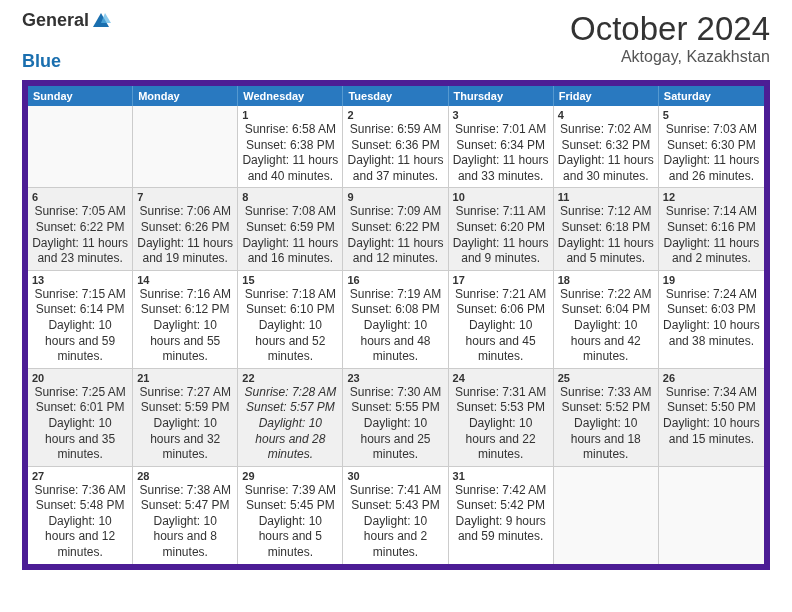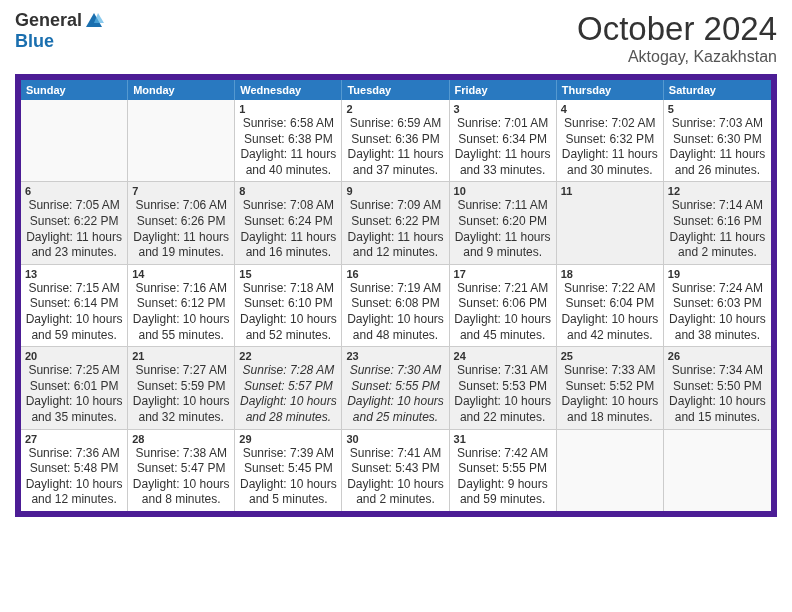--- a/index.html
+++ b/index.html
@@ -6,21 +6,21 @@
     body {
       font-family: Arial, sans-serif;
       background: #fff;
       width: 792px;
       height: 612px;
       overflow: hidden;
     }
     .page {
       width: 792px;
       height: 428px;
-      padding: 10px 15px;
+      padding: 10px 22px;
       display: flex;
       flex-direction: column;
     }
     .header {
       display: flex;
       justify-content: space-between;
       align-items: flex-start;
       margin-bottom: 8px;
     }
     .logo {
@@ -34,20 +34,21 @@
     }
     .logo-general {
       font-size: 18px;
       font-weight: bold;
       color: #333;
     }
     .logo-blue {
       font-size: 18px;
       font-weight: bold;
       color: #1a6faf;
+      margin-top: 20px;
     }
     .logo-icon {
       width: 20px;
       height: 20px;
       margin-left: 2px;
     }
     .title-area {
       text-align: right;
     }
     .month-title {
@@ -146,22 +147,22 @@
       <div class="location-title">Aktogay, Kazakhstan</div>
     </div>
   </div>
 
   <div class="calendar">
     <div class="cal-header">
     <div class="cal-header-cell">Sunday</div>
         <div class="cal-header-cell">Monday</div>
         <div class="cal-header-cell">Wednesday</div>
         <div class="cal-header-cell">Tuesday</div>
+        <div class="cal-header-cell">Thursday</div>
         <div class="cal-header-cell">Friday</div>
-        <div class="cal-header-cell">Thursday</div>
         <div class="cal-header-cell">Saturday</div>
       </div>
     <div class="cal-body">
     <div class="cal-row">
           <div class="cal-cell empty"></div>
           <div class="cal-cell empty"></div>
           <div class="cal-cell">
             <span class="day-num">1</span>
             <div class="cell-text" style="white-space: pre-line;">Sunrise: 6:58 AM
 Sunset: 6:38 PM
@@ -201,37 +202,40 @@
           </div>
           <div class="cal-cell shaded">
             <span class="day-num">7</span>
             <div class="cell-text" style="white-space: pre-line;">Sunrise: 7:06 AM
 Sunset: 6:26 PM
 Daylight: 11 hours and 19 minutes.</div>
           </div>
           <div class="cal-cell shaded">
             <span class="day-num">8</span>
             <div class="cell-text" style="white-space: pre-line;">Sunrise: 7:08 AM
-Sunset: 6:24 PM
+Sunset: 6:59 PM
 Daylight: 11 hours and 16 minutes.</div>
           </div>
           <div class="cal-cell shaded">
             <span class="day-num">9</span>
             <div class="cell-text" style="white-space: pre-line;">Sunrise: 7:09 AM
 Sunset: 6:22 PM
 Daylight: 11 hours and 12 minutes.</div>
           </div>
           <div class="cal-cell shaded">
             <span class="day-num">10</span>
             <div class="cell-text" style="white-space: pre-line;">Sunrise: 7:11 AM
 Sunset: 6:20 PM
 Daylight: 11 hours and 9 minutes.</div>
           </div>
           <div class="cal-cell shaded">
             <span class="day-num">11</span>
+            <div class="cell-text" style="white-space: pre-line;">Sunrise: 7:12 AM
+Sunset: 6:18 PM
+Daylight: 11 hours and 5 minutes.</div>
           </div>
           <div class="cal-cell shaded">
             <span class="day-num">12</span>
             <div class="cell-text" style="white-space: pre-line;">Sunrise: 7:14 AM
 Sunset: 6:16 PM
 Daylight: 11 hours and 2 minutes.</div>
           </div>
         </div>
         <div class="cal-row">
           <div class="cal-cell">
@@ -291,21 +295,21 @@
 Daylight: 10 hours and 32 minutes.</div>
           </div>
           <div class="cal-cell shaded">
             <span class="day-num">22</span>
             <div class="cell-text" style="white-space: pre-line; font-style: italic;">Sunrise: 7:28 AM
 Sunset: 5:57 PM
 Daylight: 10 hours and 28 minutes.</div>
           </div>
           <div class="cal-cell shaded">
             <span class="day-num">23</span>
-            <div class="cell-text" style="white-space: pre-line; font-style: italic;">Sunrise: 7:30 AM
+            <div class="cell-text" style="white-space: pre-line;">Sunrise: 7:30 AM
 Sunset: 5:55 PM
 Daylight: 10 hours and 25 minutes.</div>
           </div>
           <div class="cal-cell shaded">
             <span class="day-num">24</span>
             <div class="cell-text" style="white-space: pre-line;">Sunrise: 7:31 AM
 Sunset: 5:53 PM
 Daylight: 10 hours and 22 minutes.</div>
           </div>
           <div class="cal-cell shaded">
@@ -342,21 +346,21 @@
           </div>
           <div class="cal-cell">
             <span class="day-num">30</span>
             <div class="cell-text" style="white-space: pre-line;">Sunrise: 7:41 AM
 Sunset: 5:43 PM
 Daylight: 10 hours and 2 minutes.</div>
           </div>
           <div class="cal-cell">
             <span class="day-num">31</span>
             <div class="cell-text" style="white-space: pre-line;">Sunrise: 7:42 AM
-Sunset: 5:55 PM
+Sunset: 5:42 PM
 Daylight: 9 hours and 59 minutes.</div>
           </div>
           <div class="cal-cell empty"></div>
           <div class="cal-cell empty"></div>
         </div>
       </div>
   </div>
 </div>
 
 </body></html>

